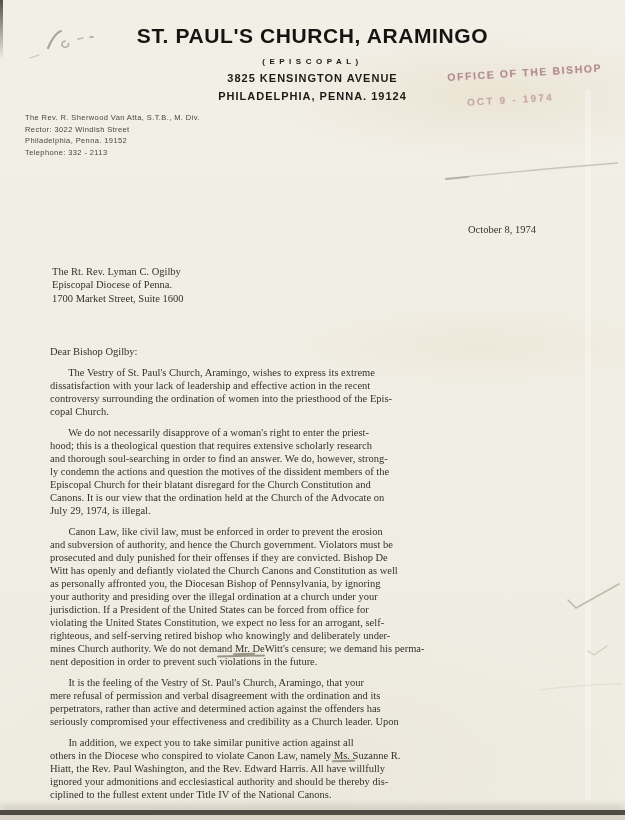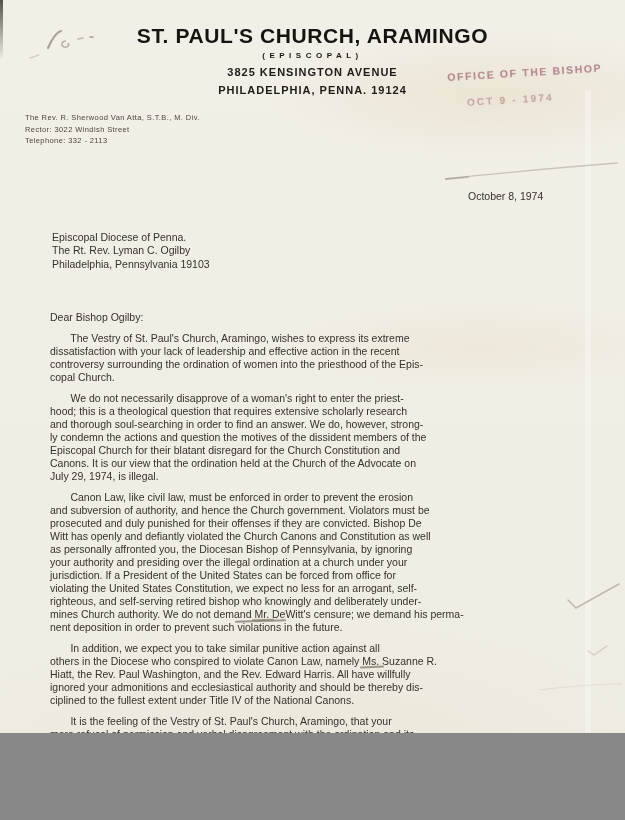--- a/index.html
+++ b/index.html
@@ -1,31 +1,31 @@
 <!DOCTYPE html>
 <html><head>
 <meta charset="utf-8">
 <style>
   html,body{margin:0;padding:0;background:#888;}
   .page{
     position:relative;
-    width:625px;height:733px;
+    width:625px;height:820px;
     margin:0 auto;
     overflow:hidden;
     font-family:"Liberation Sans",sans-serif;
     background:
       radial-gradient(ellipse 320px 90px at 490px 95px, rgba(224,211,180,.38), transparent 70%),
       radial-gradient(ellipse 280px 60px at 480px 345px, rgba(228,218,188,.30), transparent 70%),
       radial-gradient(ellipse 500px 200px at 300px 760px, rgba(222,216,196,.25), transparent 75%),
       linear-gradient(#f2efe7,#efece2);
   }
   
   .letterhead{position:absolute;left:0;right:0;top:24px;text-align:center;color:#1a1815;}
   .church-name{margin:0;font-size:21px;font-weight:bold;letter-spacing:.6px;color:#161411;}
-  .episcopal{margin-top:3px;font-size:8px;font-weight:bold;letter-spacing:4.5px;}
+  .episcopal{margin-top:9px;font-size:8px;font-weight:bold;letter-spacing:4.5px;}
   .lh-addr{margin-top:6px;font-size:11px;font-weight:bold;letter-spacing:1px;color:#1d1b18;}
   .lh-addr.first{margin-top:6px;}
   .rector-block{
     position:absolute;left:25px;top:112px;
     font-size:7.5px;font-weight:normal;letter-spacing:.4px;
     line-height:11.5px;color:#4a463f;
   }
   
   .stamp{
     position:absolute;left:448px;top:66px;width:165px;
@@ -36,21 +36,21 @@
   .stamp-line1{
     font-size:10.5px;font-weight:bold;letter-spacing:1.6px;
     opacity:.8;text-shadow:0 0 1px rgba(168,118,127,.45);
   }
   .stamp-line2{
     margin-top:15px;margin-left:18px;
     font-size:10px;font-weight:bold;letter-spacing:2.2px;
     opacity:.55;text-shadow:0 0 1px rgba(168,118,127,.4);
   }
   
-  .type{font-family:Liberation Sans, sans-serif;color:#35322c;}
+  .type{font-family:Liberation Serif, serif;color:#35322c;margin-top:34px;}
   .date-line{position:absolute;left:468px;top:190px;font-size:10.5px;}
   .recipient{position:absolute;left:52px;top:231px;font-size:10.5px;line-height:13.4px;}
   .body-col{position:absolute;left:50px;top:311px;width:545px;font-size:10.5px;line-height:13px;}
   .salutation{margin-bottom:8px;white-space:pre;}
   .para{margin-bottom:8px;white-space:pre;}
   
   .pencil-underline,.pencil-overline{position:relative;text-align:center;}
   .pencil-underline::after,.pencil-overline::after{
     content:"";position:absolute;left:-2px;right:-5px;height:1.6px;
     background:#8d8779;border-radius:2px;opacity:.85;
@@ -104,34 +104,35 @@
   <header class="letterhead">
     <h1 class="church-name">ST. PAUL'S CHURCH, ARAMINGO</h1>
     <div class="episcopal">(EPISCOPAL)</div>
     <div class="lh-addr first">3825 KENSINGTON AVENUE</div>
     <div class="lh-addr">PHILADELPHIA, PENNA. 19124</div>
   </header>
 
   <div class="rector-block">
     <div>The Rev. R. Sherwood Van Atta, S.T.B., M. Div.</div>
     <div>Rector: 3022 Windish Street</div>
+    <div>Philadelphia, Penna. 19152</div>
     <div>Telephone: 332 - 2113</div>
   </div>
 
   <div class="stamp">
     <div class="stamp-line1">OFFICE OF THE BISHOP</div>
     <div class="stamp-line2">OCT 9 - 1974</div>
   </div>
 
   <div class="type date-line">October 8, 1974</div>
 
   <div class="type recipient">
+    <div>The Rt. Rev. Lyman C. Ogilby</div>
     <div>Episcopal Diocese of Penna.</div>
-    <div>The Rt. Rev. Lyman C. Ogilby</div>
-    <div>Philadelphia, Pennsylvania 19103</div>
+    <div>1700 Market Street, Suite 1600</div>
   </div>
 
   <div class="type body-col">
     <div class="salutation">Dear Bishop Ogilby:</div>
     <div id="paragraphs">
         <div class="para">       The Vestry of St. Paul's Church, Aramingo, wishes to express its extreme
 dissatisfaction with your lack of leadership and effective action in the recent
 controversy surrounding the ordination of women into the priesthood of the Epis-
 copal Church.</div>
         <div class="para">       We do not necessarily disapprove of a woman's right to enter the priest-
@@ -145,25 +146,25 @@
 and subversion of authority, and hence the Church government. Violators must be
 prosecuted and duly punished for their offenses if they are convicted. Bishop De
 Witt has openly and defiantly violated the Church Canons and Constitution as well
 as personally affronted you, the Diocesan Bishop of Pennsylvania, by ignoring
 your authority and presiding over the illegal ordination at a church under your
 jurisdiction. If a President of the United States can be forced from office for
 violating the United States Constitution, we expect no less for an arrogant, self-
 righteous, and self-serving retired bishop who knowingly and deliberately under-
 mines Church authority. We do not demand <span class="pencil-underline">Mr.</span> DeWitt's censure; we demand his perma-
 nent deposition in order to prevent such <span class="pencil-overline">violations</span> in the future.</div>
+        <div class="para">       It is the feeling of the Vestry of St. Paul's Church, Aramingo, that your
+mere refusal of permission and verbal disagreement with the ordination and its
+perpetrators, rather than active and determined action against the offenders has
+seriously compromised your effectiveness and credibility as a Church leader. Upon</div>
         <div class="para">       In addition, we expect you to take similar punitive action against all
 others in the Diocese who conspired to violate Canon Law, namely <span class="pencil-underline">Ms.</span> Suzanne R.
 Hiatt, the Rev. Paul Washington, and the Rev. Edward Harris. All have willfully
 ignored your admonitions and ecclesiastical authority and should be thereby dis-
 ciplined to the fullest extent under Title IV of the National Canons.</div>
-        <div class="para">       It is the feeling of the Vestry of St. Paul's Church, Aramingo, that your
-mere refusal of permission and verbal disagreement with the ordination and its
-perpetrators, rather than active and determined action against the offenders has
-seriously compromised your effectiveness and credibility as a Church leader. Upon</div>
       </div>
   </div>
 
 </div>
 
 </body></html>

